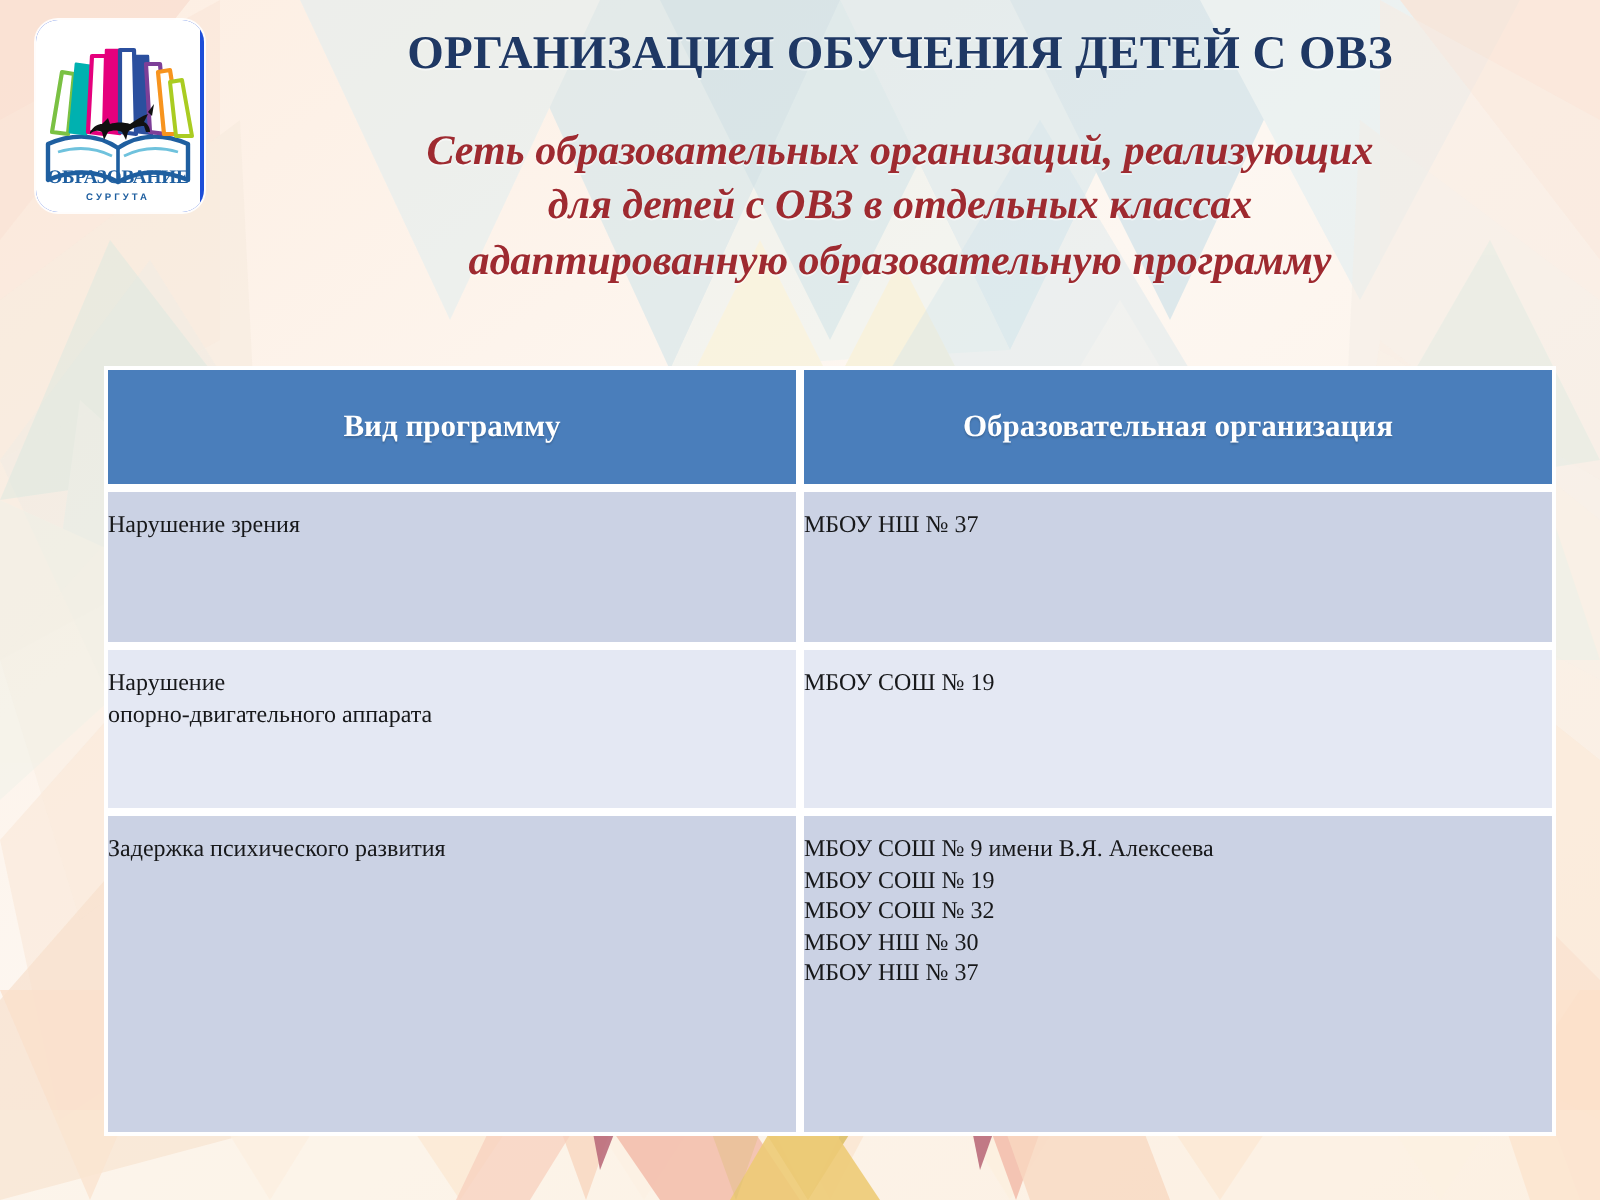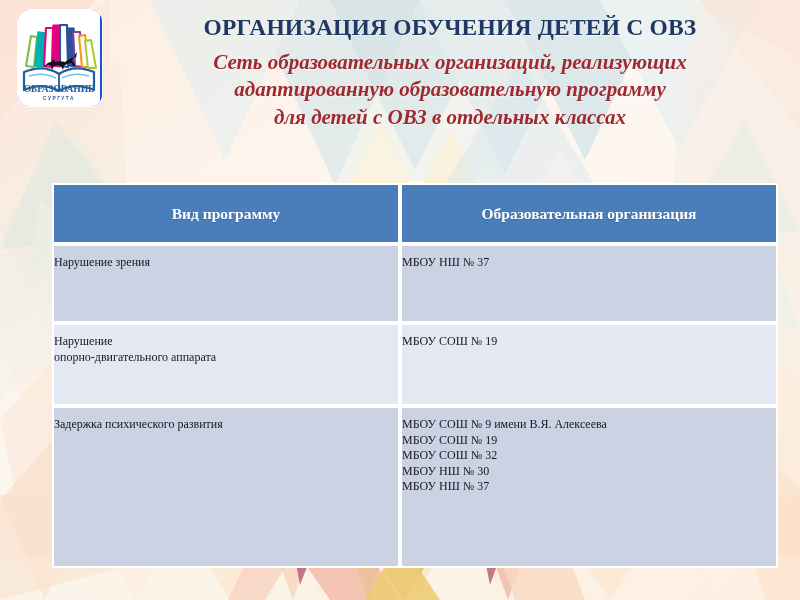--- a/index.html
+++ b/index.html
@@ -32,21 +32,21 @@
     position:absolute;left:110px;top:14px;width:680px;z-index:5;
     text-align:center;
   }
   #main-title{
     font-family:"Liberation Serif", serif;
     font-weight:bold;
     font-size:23.5px;
     letter-spacing:.2px;
     color:#1f3864;
     line-height:1.15;
-    margin:0 0 8px 0;
+    margin:0 0 21px 0;
     text-shadow:0 1px 0 rgba(255,255,255,.55);
   }
   #subtitle{
     font-family:"Liberation Serif", serif;
     font-weight:bold;font-style:italic;
     font-size:21px;
     color:#9e2a30;
     line-height:1.30;
     margin:0;
     text-shadow:0 1px 0 rgba(255,255,255,.5);
@@ -212,22 +212,22 @@
 
       <text x="41" y="81.5" text-anchor="middle" font-family="Liberation Serif, serif" font-weight="bold" font-size="9.6" fill="#1f5fa0" letter-spacing="-0.1">ОБРАЗОВАНИЕ</text>
       <text x="41" y="90" text-anchor="middle" font-family="Liberation Sans, sans-serif" font-weight="bold" font-size="4.8" fill="#1f5fa0" letter-spacing="1.5">СУРГУТА</text>
     </svg>
   </div>
 
   <div id="title-block">
     <h1 id="main-title">ОРГАНИЗАЦИЯ ОБУЧЕНИЯ ДЕТЕЙ С ОВЗ</h1>
     <div id="subtitle">
       <span class="ln">Сеть образовательных организаций, реализующих</span>
+      <span class="ln">для детей с ОВЗ в отдельных классах</span>
       <span class="ln">адаптированную образовательную программу</span>
-      <span class="ln">для детей с ОВЗ в отдельных классах</span>
     </div>
   </div>
 
   <div id="table-wrap">
     <table class="tbl">
       <colgroup>
           <col class="c1">
           <col class="c2">
         </colgroup>
       <thead>

